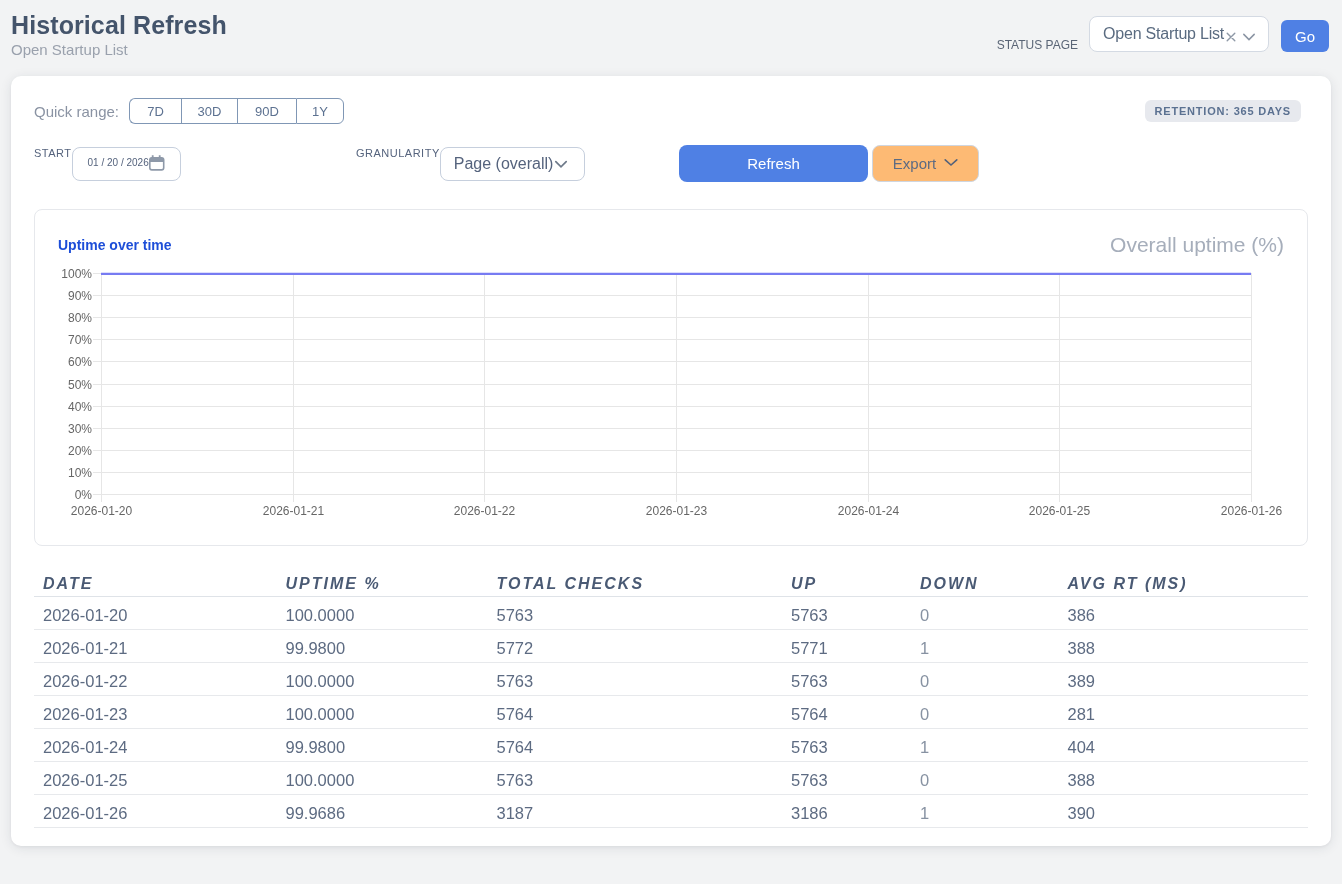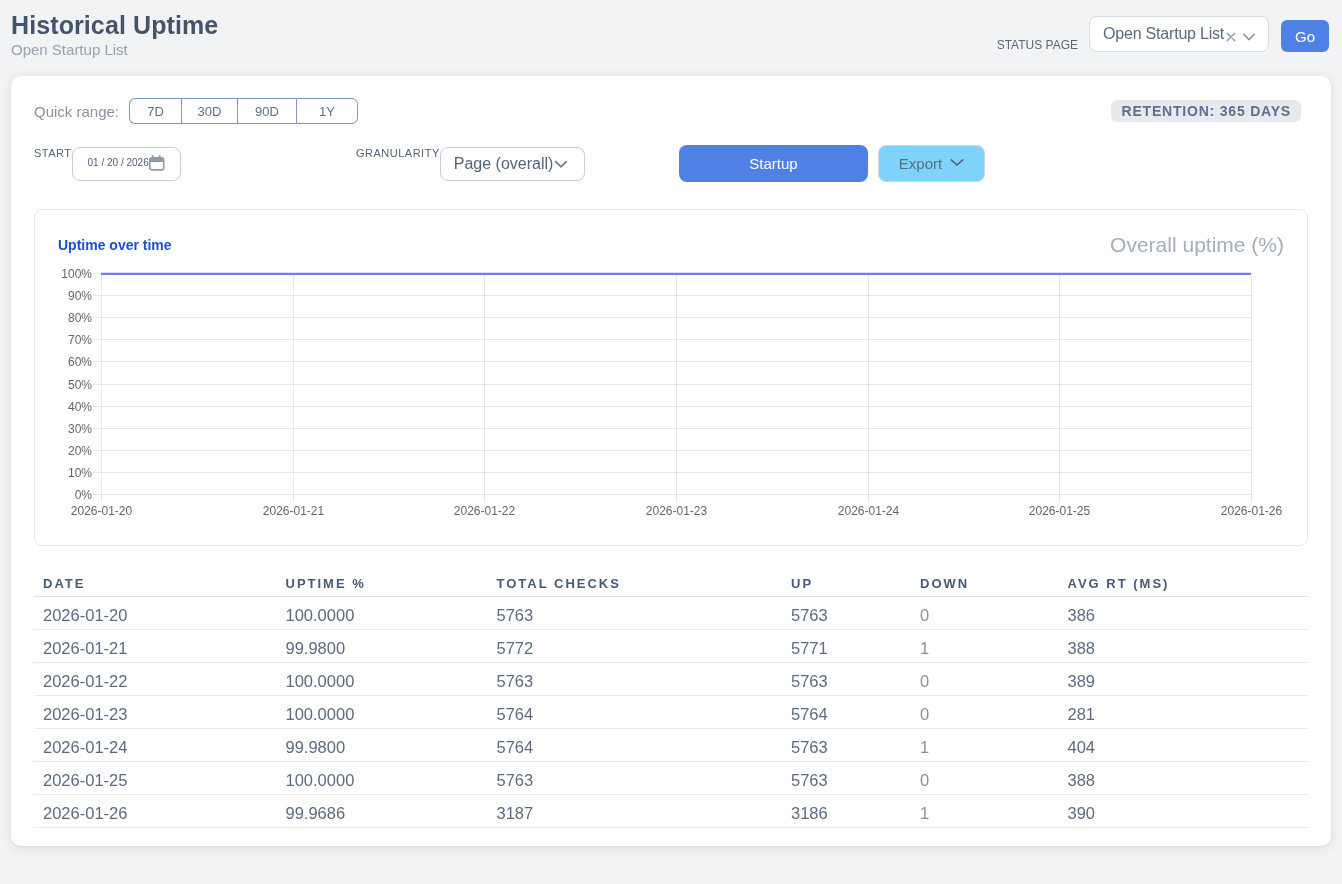--- a/index.html
+++ b/index.html
@@ -30,53 +30,53 @@
 
   
   .row1 { display:flex; align-items:center; justify-content:space-between; }
   .qr-left { display:flex; align-items:center; }
   .qr-label { font-size:15px; color:#8a93a3; margin-right:10px; }
   .seg { display:flex; }
   .seg .b { height:26px; border:1px solid #8097b5; border-right:none; display:flex; align-items:center; justify-content:center; font-size:13px; color:#5d7291; background:#fff; }
   .seg .b:first-child { border-radius:6px 0 0 6px;text-align:right; }
   .seg .b:last-child { border-right:1px solid #8097b5; border-radius:0 6px 6px 0; }
   .b.w1{width:52px}.b.w2{width:56px}.b.w3{width:59px}
-  .badge { height:22px; background:#e7e9ee; border-radius:6px; display:flex; align-items:center; padding:0 10px; font-size:14px; font-weight:700; letter-spacing:0.8px; color:#5b7191; margin-right:7px; }
+  .badge { height:22px; background:#e7e9ee; border-radius:6px; display:flex; align-items:center; padding:0 10px; font-size:11px; font-weight:700; letter-spacing:0.8px; color:#5b7191; margin-right:7px; }
 
   
   .row2 { display:flex; align-items:flex-end; margin-top:21px; }
   .field { display:flex; flex-direction:row; }
   .flabel { font-size:11px; font-weight:400; letter-spacing:0.5px; color:#55637d; margin-bottom:10px; line-height:13px; }
   .input { height:34px; border:1px solid #c6cfdd; border-radius:8px; background:#fff; display:flex; align-items:center; padding:0 15px 0 15px; font-size:10px; color:#55637d; }
   .input .ico { margin-left:auto; height:16px; }
   .input.date { padding-bottom:3px; }
   .input.gran { padding-left:13px; font-size:16px; }
   .w-start{width:305px} .w-end{width:305px; margin-left:18px} .w-gran{width:306px; margin-left:17px}
   .refresh { width:189px; height:37px; margin-left:17px; margin-bottom:-1px; background:#4f80e4; border-radius:8px; color:#fff; font-size:15px; display:flex; align-items:center; justify-content:center; }
-  .export { width:107px; height:37px; margin-left:10px; margin-bottom:-1px; background:#7dd3fc; border:1px solid #cfd6e0; border-radius:8px; color:#5d6b82; font-size:15px; display:flex; align-items:center; justify-content:center; gap:8px; }
+  .export { width:107px; height:37px; margin-left:4px; margin-bottom:-1px; background:#fdba74; border:1px solid #cfd6e0; border-radius:8px; color:#5d6b82; font-size:15px; display:flex; align-items:center; justify-content:center; gap:8px; }
 
   
   .panel { margin-top:28px; border:1px solid #e6e8ec; border-radius:8px; height:337px; position:relative; }
   .panel-head { display:flex; justify-content:space-between; align-items:center; padding:23px 23px 0 23px; }
   .p-title { font-size:14px; font-weight:700; color:#1d4ed8; }
   .p-right { font-size:21px; color:#a6aebb; }
   .chart-svg { position:absolute; left:0; top:0; }
 
   
   table { border-collapse:collapse; table-layout:fixed; width:1274px; margin-top:23px; }
-  th { font-size:13px; font-weight:700; letter-spacing:2px; color:#4a5a74; text-align:left; line-height:13px; padding:8px 10px 6px 9px; border-bottom:1px solid #dfe3e8; }
+  th { font-size:16px; font-weight:700; letter-spacing:2px; color:#4a5a74; text-align:left; line-height:13px; padding:8px 10px 6px 9px; border-bottom:1px solid #dfe3e8;font-style:italic; }
   td { font-size:16.5px; color:#5d6b82; line-height:20px; padding:8px 10px 4px 9px; border-bottom:1px solid #e7e9ec; }
   td.down { color:#8792a2; }
 </style>
 </head>
 <body>
 <div class="page">
   <div class="topbar">
     <div>
-      <h1>Historical Uptime</h1>
+      <h1>Historical Refresh</h1>
       <div class="sub">Open Startup List</div>
     </div>
     <div class="top-controls">
       <span class="sp-label">STATUS PAGE</span>
       <div class="sp-select">
         <span class="txt">Open Startup List</span>
           <span class="x">
             <svg width="10" height="10" viewBox="0 0 10 10">
               <path d="M1.2 1.2 L8.8 8.8 M8.8 1.2 L1.2 8.8" stroke="#8e98a6" stroke-width="1.4" stroke-linecap="round"></path>
             </svg>
@@ -92,21 +92,21 @@
   </div>
 
   <div class="card">
     <div class="row1">
       <div class="qr-left">
         <span class="qr-label">Quick range:</span>
         <div class="seg">
           <div class="b w1">7D</div>
             <div class="b w2">30D</div>
             <div class="b w3">90D</div>
-            <div class="b w4" style="width:62px">1Y</div>
+            <div class="b w4" style="width:48px">1Y</div>
         </div>
       </div>
       <div class="badge">RETENTION: 365 DAYS</div>
     </div>
 
     <div class="row2">
       <div class="field w-start">
         <span class="flabel">START</span>
         <div class="input date">01 / 20 / 2026
           <span class="ico">
@@ -121,21 +121,21 @@
       <div class="field w-gran">
         <span class="flabel">GRANULARITY</span>
         <div class="input gran">Page (overall)
           <span class="ico">
               <svg width="16" height="16" viewBox="0 0 16 16">
                 <path d="M2.8 5.6 L8 10.8 L13.2 5.6" fill="none" stroke="#6e7a8a" stroke-width="1.7" stroke-linecap="round"></path>
               </svg>
             </span>
         </div>
       </div>
-      <div class="refresh">Startup</div>
+      <div class="refresh">Refresh</div>
       <div class="export">Export
         <svg style="margin-top:-4px" width="14" height="14" viewBox="0 0 14 14">
             <path d="M1.2 4.8 L7 10 L12.8 4.8" fill="none" stroke="#53617a" stroke-width="1.6" stroke-linecap="round"></path>
           </svg>
       </div>
     </div>
 
     <div class="panel">
       <div class="panel-head">
         <span class="p-title">Uptime over time</span>

